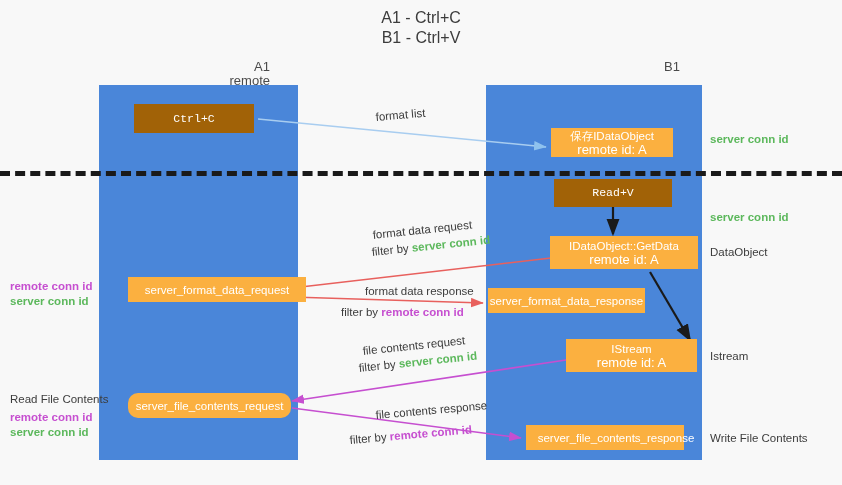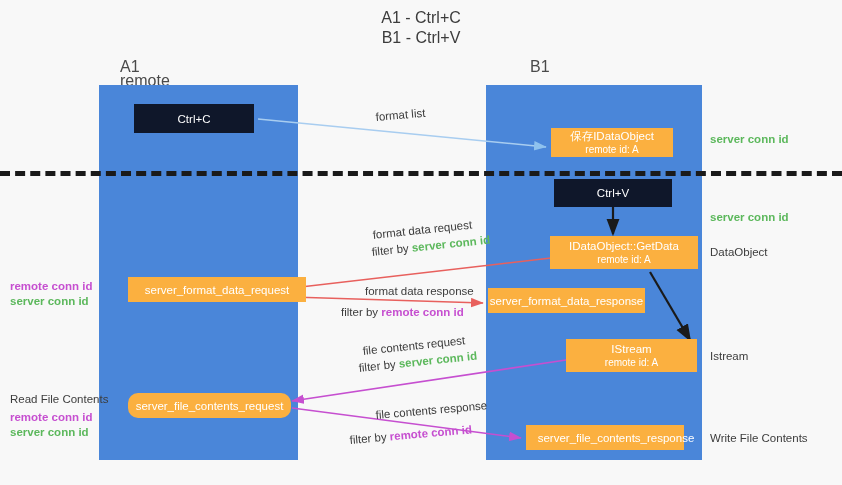--- a/index.html
+++ b/index.html
@@ -13,34 +13,34 @@
     background:#f8f8f8;
     overflow:hidden;
   }
   svg.layer{position:absolute;left:0;top:0;width:842px;height:485px;pointer-events:none;}
 
   .title{
     position:absolute;left:0;top:8px;width:842px;
     text-align:center;font-size:16px;color:#3c3c3c;line-height:20px;
   }
   .colhead{
-    position:absolute;text-align:left;font-size:16px;color:#4a4a4a;line-height:14px;
+    position:absolute;text-align:right;font-size:13px;color:#4a4a4a;line-height:14px;
   }
   .column{
     position:absolute;background:#4a86d9;
   }
   .box{
     position:absolute;
     display:flex;flex-direction:column;align-items:center;justify-content:center;
     color:#ffffff;font-size:11.5px;line-height:14px;text-align:center;
     box-sizing:border-box;
   }
-  .box.green{background:#0f172a;}
+  .box.green{background:#a16207;font-family:Liberation Mono, monospace;}
   .box.orange{background:#fbb040;}
-  .box .l2{font-size:10px;}
+  .box .l2{font-size:13px;}
 
   .lbl{position:absolute;font-size:11.5px;color:#3c3c3c;line-height:15px;white-space:nowrap;}
   .green-t{color:#5cb85c;font-weight:bold;}
   .magenta-t{color:#c64fd0;font-weight:bold;}
   .rot{transform-origin:left top;}
   .dashline{
     position:absolute;left:0;top:171px;width:842px;height:0;
     border-top:5px dashed #1a1a1a;
   }
 </style>
@@ -101,21 +101,21 @@
   <div class="box green" style="left:134px;top:104px;width:120px;height:29px;">
     <div>Ctrl+C</div>
   </div>
 
   <div class="box orange" style="left:551px;top:128px;width:122px;height:29px;">
     <div>保存IDataObject</div>
     <div class="l2">remote id: A</div>
   </div>
 
   <div class="box green" style="left:554px;top:179px;width:118px;height:28px;">
-    <div>Ctrl+V</div>
+    <div>Read+V</div>
   </div>
 
   <div class="box orange" style="left:550px;top:236px;width:148px;height:33px;">
     <div>IDataObject::GetData</div>
     <div class="l2">remote id: A</div>
   </div>
 
   <div class="box orange" style="left:566px;top:339px;width:131px;height:33px;">
     <div>IStream</div>
     <div class="l2">remote id: A</div>

